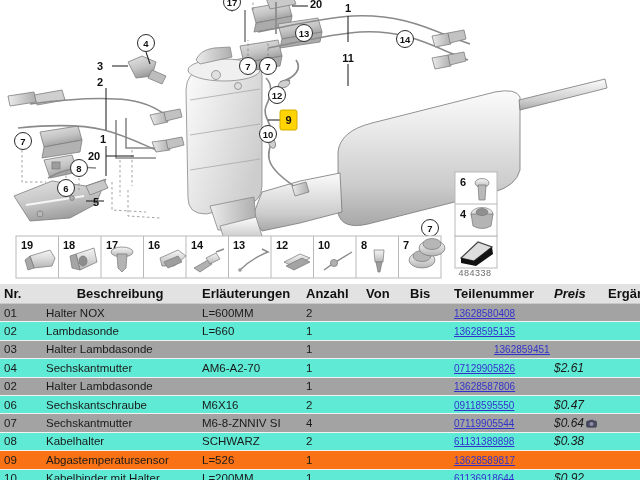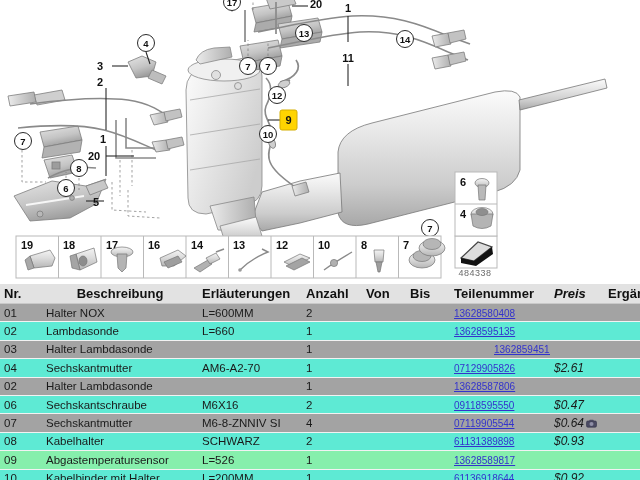--- a/index.html
+++ b/index.html
@@ -74,21 +74,21 @@
   }
   table.parts tbody td {
     height: 17.4px;
     padding: 0 4px;
     white-space: nowrap;
     overflow: hidden;
     border-bottom: 1px solid #f2f2f2;
   }
   tr.row-alt td { background: #5eead4; }
   tr.row-norm td { background: #a3a3a3; }
-  tr.row-hl td { background: #86efac; }
+  tr.row-hl td { background: #f97316; }
 
   .c-nr      { width: 34px;  text-align: left; padding-left: 8px; }
   .c-desc    { width: 148px; text-align: left; margin-left: 19px; }
   .c-erl     { width: 96px;  text-align: left; }
   .c-anz     { width: 52px;  text-align: left; }
   .c-von     { width: 36px;  text-align: left; }
   .c-bis     { width: 36px;  text-align: left; margin-top: 8px; }
   .c-teil    { width: 92px;  text-align: left; }
   .c-preis   { width: 46px;  text-align: left; font-style: italic; }
   .c-erg     { width: 82px;  text-align: left; }
@@ -533,21 +533,21 @@
           <td class="c-erg"></td>
         </tr>
         <tr class="row-alt">
           <td class="c-nr">08</td>
           <td class="c-desc">Kabelhalter</td>
           <td class="c-erl">SCHWARZ</td>
           <td class="c-anz">2</td>
           <td class="c-von"></td>
           <td class="c-bis"></td>
           <td class="c-teil"><a class="partlink" href="#" style="color: rgb(51, 51, 204);">61131389898</a></td>
-          <td class="c-preis"><span class="price">$0.93</span></td>
+          <td class="c-preis"><span class="price">$0.38</span></td>
           <td class="c-erg"></td>
         </tr>
         <tr class="row-hl">
           <td class="c-nr">09</td>
           <td class="c-desc">Abgastemperatursensor</td>
           <td class="c-erl">L=526</td>
           <td class="c-anz">1</td>
           <td class="c-von"></td>
           <td class="c-bis"></td>
           <td class="c-teil"><a class="partlink" href="#" style="color: rgb(51, 51, 204);">13628589817</a></td>

